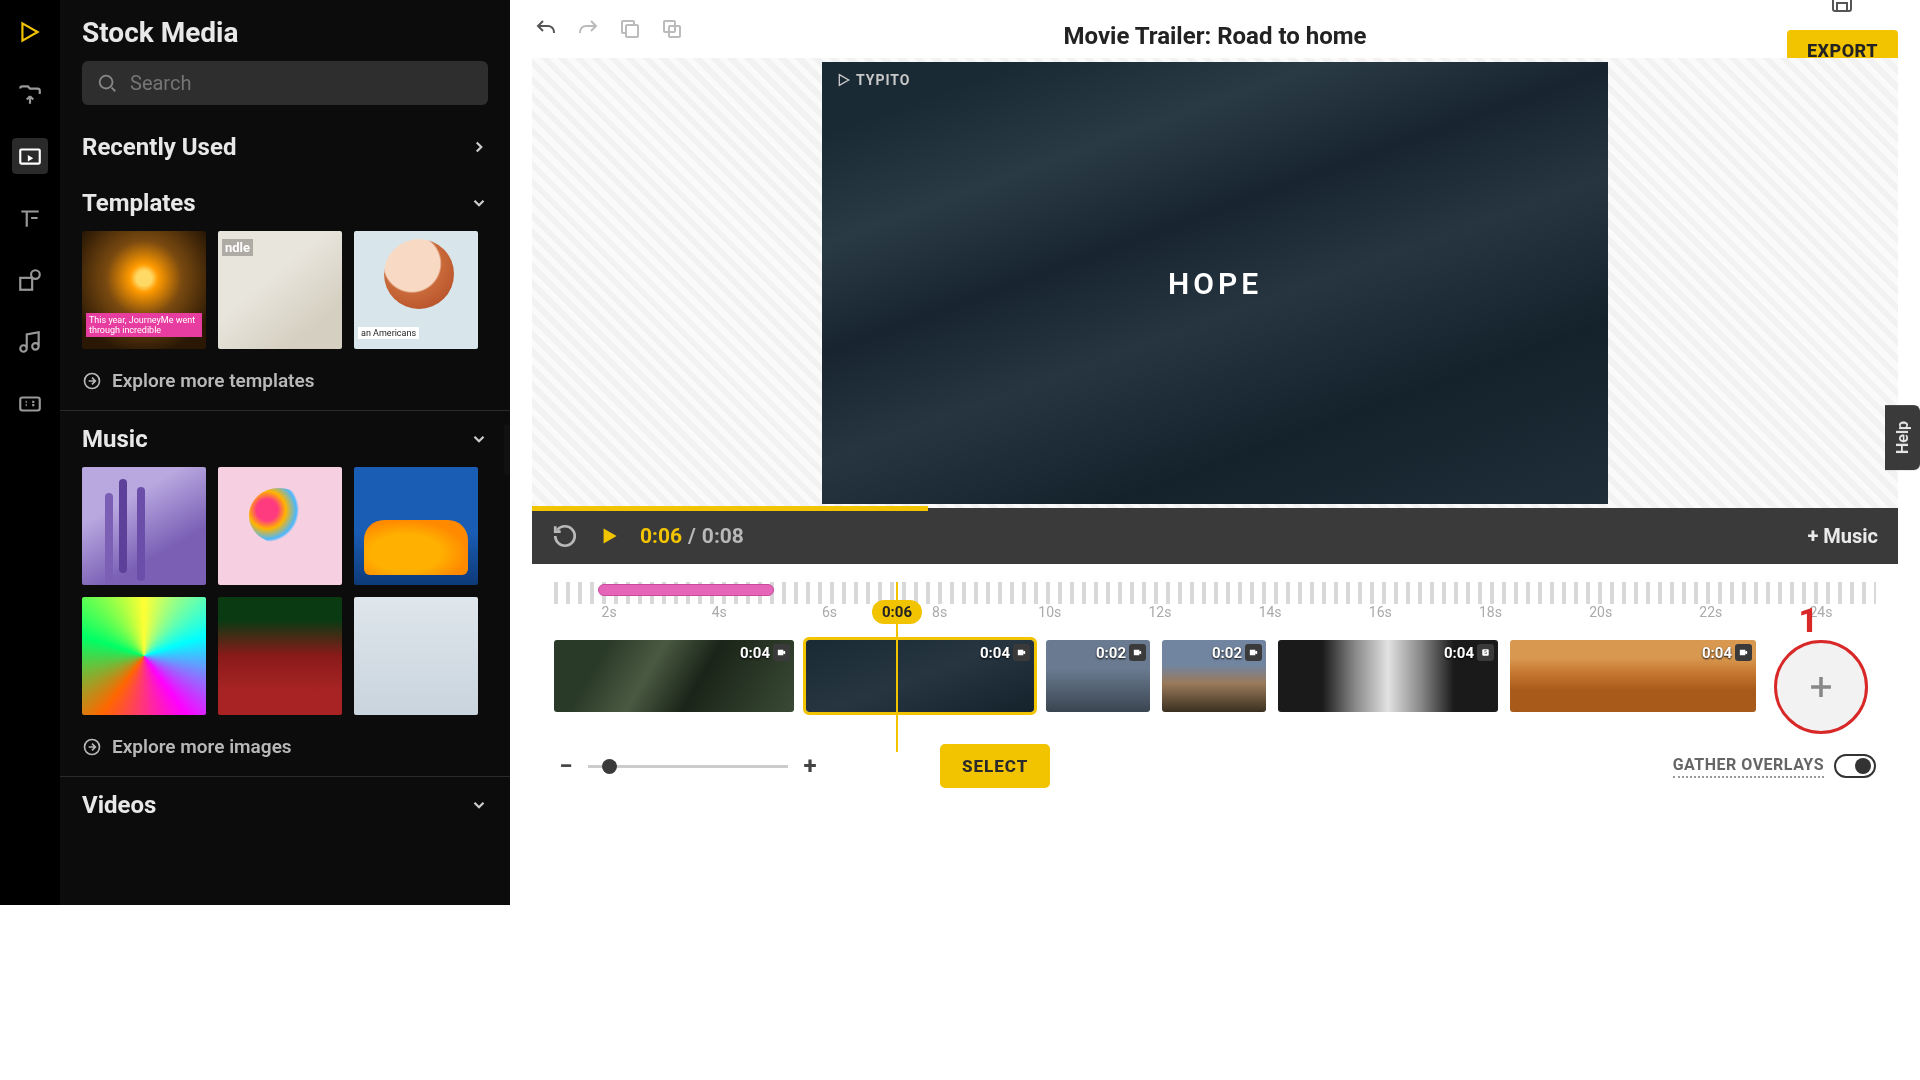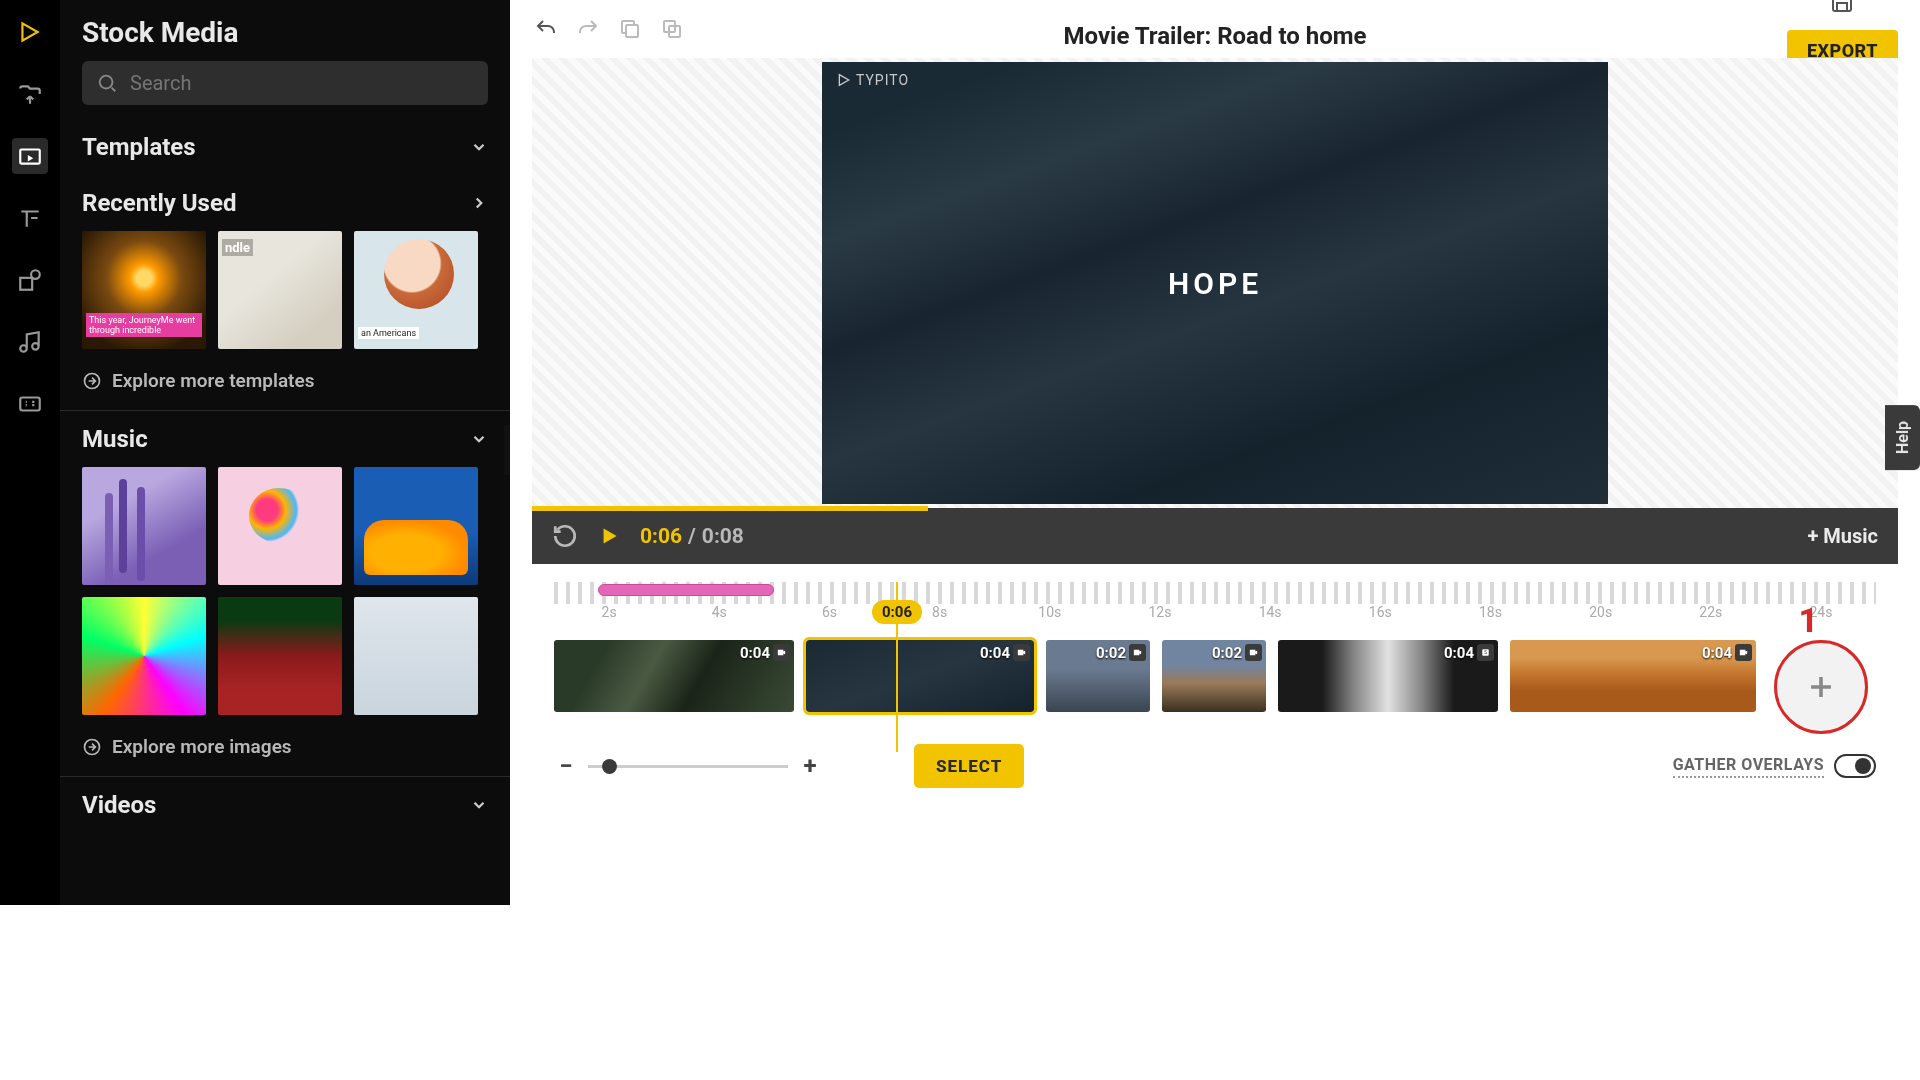--- a/index.html
+++ b/index.html
@@ -43,21 +43,21 @@
 .topbar { height:58px; display:flex; align-items:center; padding:0 22px; gap:14px; }
 .topbar .ico { width:28px; height:28px; display:flex; align-items:center; justify-content:center; color:#555; cursor:pointer; }
 .topbar .ico.dis { color:#bbb; cursor:default; }
 .topbar svg{width:24px;height:24px;}
 .proj-title { position:absolute; left:50%; transform:translateX(-50%); font-size:24px; font-weight:700; color:#222;margin-top:13px; }
 .export-area { margin-left:auto; display:flex; align-items:center; gap:14px;flex-direction:column; }
 .export-btn { background:#f2c400; color:#222; font-weight:800; font-size:18px; padding:10px 20px; border:none; border-radius:4px; cursor:pointer; letter-spacing:.5px;}
 .canvas-area { flex:1; display:flex; flex-direction:column; padding:0 22px; }
 .preview-wrap { height:450px; background:repeating-linear-gradient(45deg,#f2f2f2 0 6px,#fafafa 6px 12px); display:flex; align-items:center; justify-content:center; position:relative; }
 .video-frame { width:786px; height:442px; background:linear-gradient(160deg,#1a2a35 10%,#2a3a45 25%,#182530 40%,#263540 55%,#14222c 75%,#1f2e38); position:relative; display:flex; align-items:center; justify-content:center; }
-.video-frame .wm { position:absolute; top:10px; left:14px; color:#c8c8c8; font-size:14px; font-weight:400; letter-spacing:1px; display:flex; align-items:center; gap:4px;}
+.video-frame .wm { position:absolute; top:10px; left:14px; color:#c8c8c8; font-size:14px; font-weight:700; letter-spacing:1px; display:flex; align-items:center; gap:4px;}
 .video-frame .wm svg{width:16px;height:16px;}
 .video-text { color:#fff; font-size:30px; font-weight:600; letter-spacing:4px; }
 .playbar { height:56px; background:#3a3a3a; display:flex; align-items:center; padding:0 20px; gap:18px; color:#b8b8b8; position:relative; }
 .playbar .pb-top { position:absolute; top:-2px; left:0; height:5px; background:#f2c400; width:29%; }
 .playbar .ico { cursor:pointer; display:flex; }
 .playbar svg{width:26px;height:26px;}
 .time { color:#f2c400; font-size:21px; font-weight:700; }
 .time .sep{color:#b8b8b8;margin:0 6px;}
 .time .dur{color:#b8b8b8;}
 .music-btn { margin-left:auto; color:#eaeaea; font-size:20px; font-weight:700; cursor:pointer; }
@@ -83,21 +83,21 @@
 .clip.c5{width:220px;background:linear-gradient(90deg,#1a1a1a 20%,#888 35%,#e2e2e2 50%,#888 65%,#1a1a1a 80%);}
 .clip.c6{width:246px;background:linear-gradient(#d89850 25%,#c77830 45%,#a85a1a 70%);}
 .addclip { width:94px; height:94px; border-radius:50%; border:3px solid #d82828; display:flex; align-items:center; justify-content:center; cursor:pointer; color:#888; background:#f2f2f2; margin-left:6px;}
 .addclip svg{width:34px;height:34px;}
 .annot-1 { position:absolute; top:-40px; right:58px; color:#d82828; font-size:34px; font-weight:800;}
 .bottom-ctrl { display:flex; align-items:center; padding:10px 0 0; gap:12px; }
 .zoom { display:flex; align-items:center; gap:10px; }
 .zoom button{background:none;border:none;font-size:24px;font-weight:700;color:#444;cursor:pointer;width:24px;}
 .zoom .track{width:200px;height:3px;background:#ccc;position:relative;}
 .zoom .track::after{content:"";position:absolute;left:14px;top:-6px;width:15px;height:15px;background:#3a3a3a;border-radius:50%;}
-.select-btn { background:#f2c400; color:#2a2a2a; font-weight:800; font-size:17px; padding:12px 22px; border:none; border-radius:5px; cursor:pointer; margin-left:80px; letter-spacing:1px;}
+.select-btn { background:#f2c400; color:#2a2a2a; font-weight:800; font-size:17px; padding:12px 22px; border:none; border-radius:5px; cursor:pointer; margin-left:106px; letter-spacing:1px;}
 .gather { margin-left:auto; display:flex; align-items:center; gap:10px; color:#666; font-size:16px; font-weight:700; letter-spacing:.5px; }
 .gather .lbl{border-bottom:2px dotted #999;padding-bottom:2px;}
 .toggle { width:42px; height:24px; background:#fff; border:2px solid #333; border-radius:14px; position:relative; cursor:pointer; }
 .toggle::after{content:"";position:absolute;right:3px;top:2px;width:16px;height:16px;background:#333;border-radius:50%;}
 </style>
 </head>
 <body>
 
 <div class="app">
   <div class="toolbar">
@@ -146,29 +146,29 @@
     <div class="search-wrap">
       <div class="search">
         <svg viewBox="0 0 24 24" fill="none" stroke="currentColor" stroke-width="2">
             <circle cx="11" cy="11" r="7"></circle>
             <path d="M21 21l-4-4"></path>
           </svg>
         <input placeholder="Search" style="">
       </div>
     </div>
     <div class="section-row">
+      <span>Recently Used</span>
+      <svg viewBox="0 0 24 24" fill="none" stroke="currentColor" stroke-width="3">
+          <path d="M9 6l6 6-6 6"></path>
+        </svg>
+    </div>
+    <div class="section-row">
       <span>Templates</span>
       <svg viewBox="0 0 24 24" fill="none" stroke="currentColor" stroke-width="3">
           <path d="M6 9l6 6 6-6"></path>
-        </svg>
-    </div>
-    <div class="section-row">
-      <span>Recently Used</span>
-      <svg viewBox="0 0 24 24" fill="none" stroke="currentColor" stroke-width="3">
-          <path d="M9 6l6 6-6 6"></path>
         </svg>
     </div>
     <div class="thumb-grid">
       <div class="thumb t1"></div>
       <div class="thumb t2"></div>
       <div class="thumb t3"></div>
     </div>
     <div class="explore">
       <svg viewBox="0 0 24 24" fill="none" stroke="currentColor" stroke-width="2">
           <circle cx="12" cy="12" r="9"></circle>

